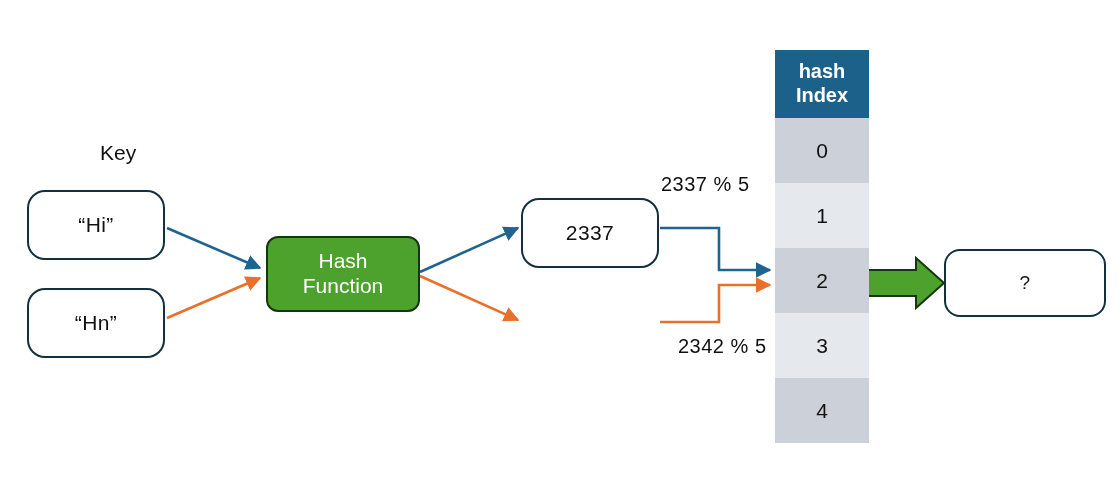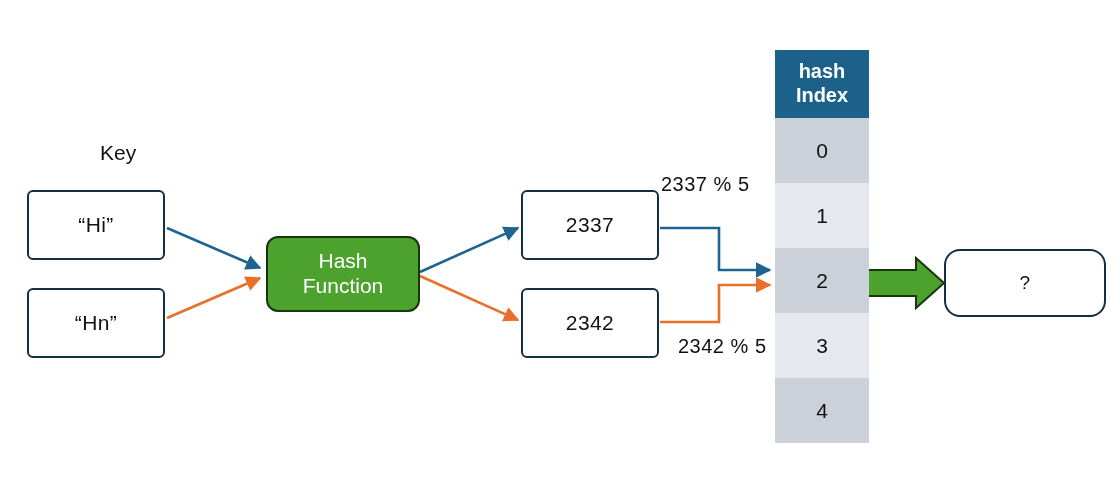--- a/index.html
+++ b/index.html
@@ -22,21 +22,21 @@
     left: 0;
     top: 0;
     width: 1117px;
     height: 479px;
   }
   .node-box {
     position: absolute;
     box-sizing: border-box;
     background: #ffffff;
     border: 2.5px solid #12303F;
-    border-radius: 6px;
+    border-radius: 18px;
     display: flex;
     align-items: center;
     justify-content: center;
     font-size: 21px;
     color: #111111;
     letter-spacing: 0.4px;
   }
   .key-box { width: 138px; height: 70px; }
   .code-box { width: 138px; height: 70px; }
   .result-box {
@@ -147,27 +147,24 @@
   <div class="node-box key-box" style="left:27px; top:288px;">
     <span>“Hn”</span>
   </div>
 
   <div class="hash-fn" style="left:266px; top:236px;">
     <span>Hash</span>
     <span>Function</span>
   </div>
 
 
-  <div class="node-box code-box" style="left:521px; top:190px;">
+  <div class="node-box code-box" style="left:521px; top:198px;">
     <span>2337</span>
   </div>
 
-  <div class="node-box code-box" style="left:521px; top:288px;">
-    <span>2342</span>
-  </div>
 
   <div class="mod-label" style="left:661px; top:173px;text-align:center;">2337 % 5</div>
 
   <div class="mod-label" style="left:678px; top:335px;">2342 % 5</div>
 
   <div class="hash-table">
     <div class="ht-header">
       <span>hash</span>
       <span>Index</span>
     </div>

